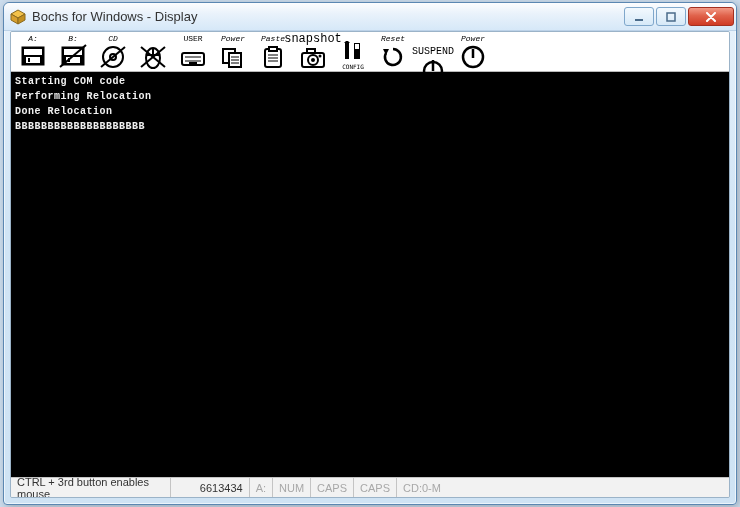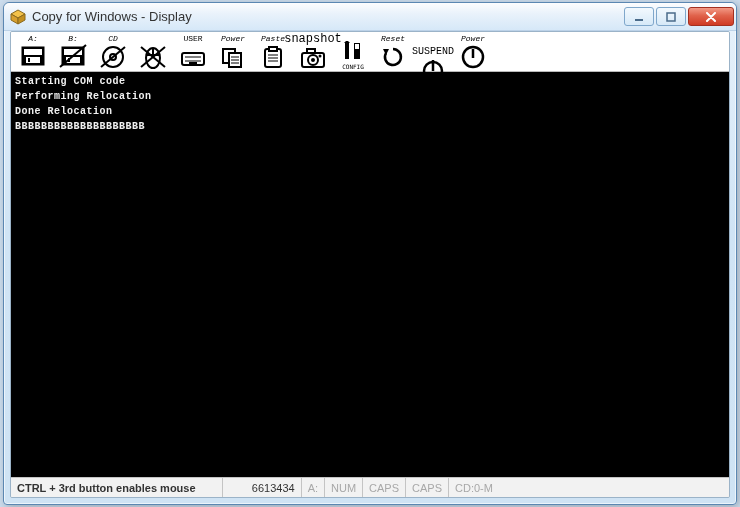--- a/index.html
+++ b/index.html
@@ -104,38 +104,38 @@
     font-family: Tahoma, sans-serif;
     font-size: 11px;
     color: #555;
   }
   .statusbar .pane {
     border-right: 1px solid #c4c4c4;
     padding: 0 6px; height: 100%;
     display: flex; align-items: center;
   }
   .statusbar .pane.dim { color: #a8a8a8; }
-  .statusbar .pane.mouse { width: 212px; color:#333;font-weight:bold;}
+  .statusbar .pane.mouse { width: 160px; color:#333;}
   .statusbar .pane.ips-l { border-right:none; color:#333; padding-right:2px;margin-top:28px; }
   .statusbar .pane.ips-v { color:#333; padding-left:0;}
 </style>
 </head>
 <body>
 
 <div class="window">
 
   <div class="titlebar">
     <span class="app-icon">
       <svg width="16" height="16" viewBox="0 0 16 16">
         <polygon points="8,1 15,5 8,9 1,5" fill="#f3c24a" stroke="#8a6a1f" stroke-width="1"></polygon>
         <polygon points="1,5 8,9 8,15 1,11" fill="#d8a02f" stroke="#8a6a1f" stroke-width="1"></polygon>
         <polygon points="15,5 8,9 8,15 15,11" fill="#c4901f" stroke="#8a6a1f" stroke-width="1"></polygon>
       </svg>
     </span>
-    <span class="title">Copy for Windows - Display</span>
+    <span class="title">Bochs for Windows - Display</span>
     <div class="win-controls">
       <div class="win-btn">
         <svg width="10" height="10" viewBox="0 0 10 10">
             <rect x="1" y="7" width="8" height="2" fill="currentColor"></rect>
           </svg>
       </div>
       <div class="win-btn">
         <svg width="10" height="10" viewBox="0 0 10 10">
             <rect x="1" y="1" width="8" height="8" fill="none" stroke="currentColor" stroke-width="1.5"></rect>
           </svg>

